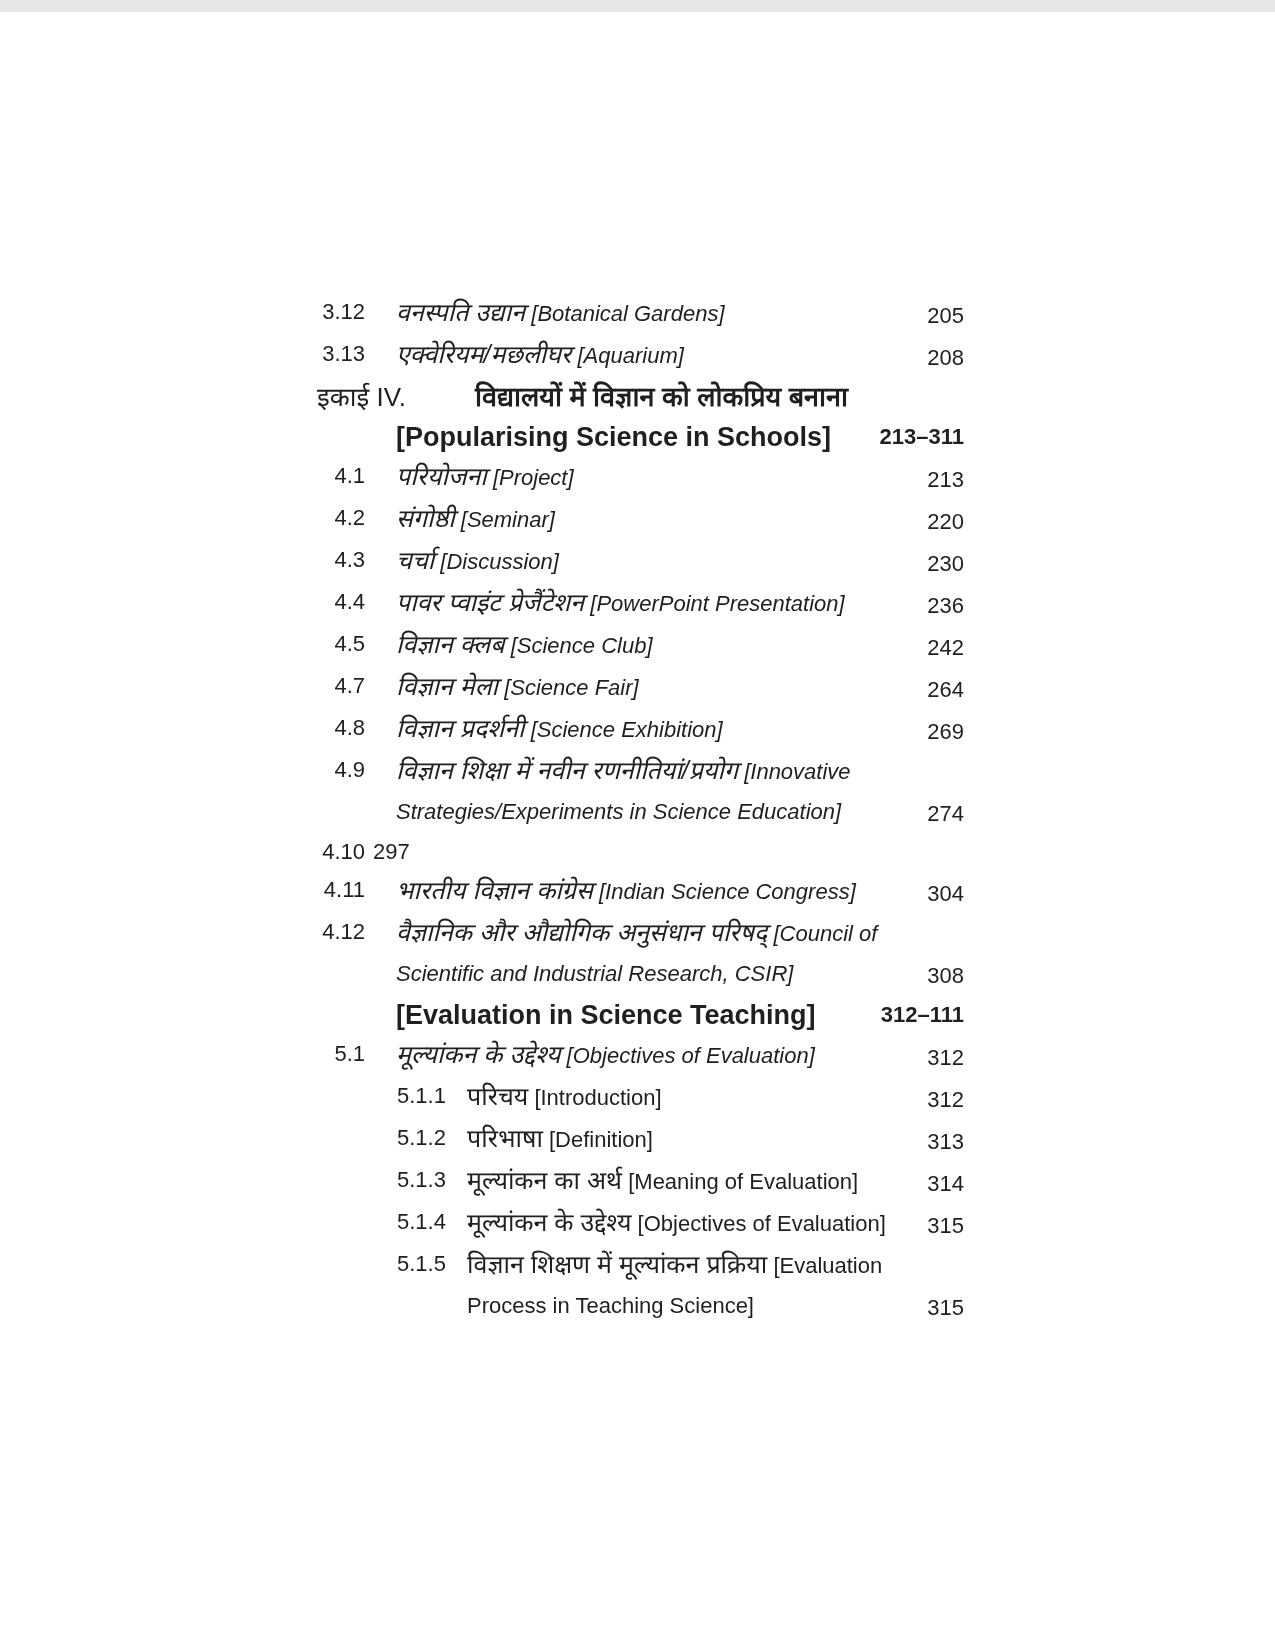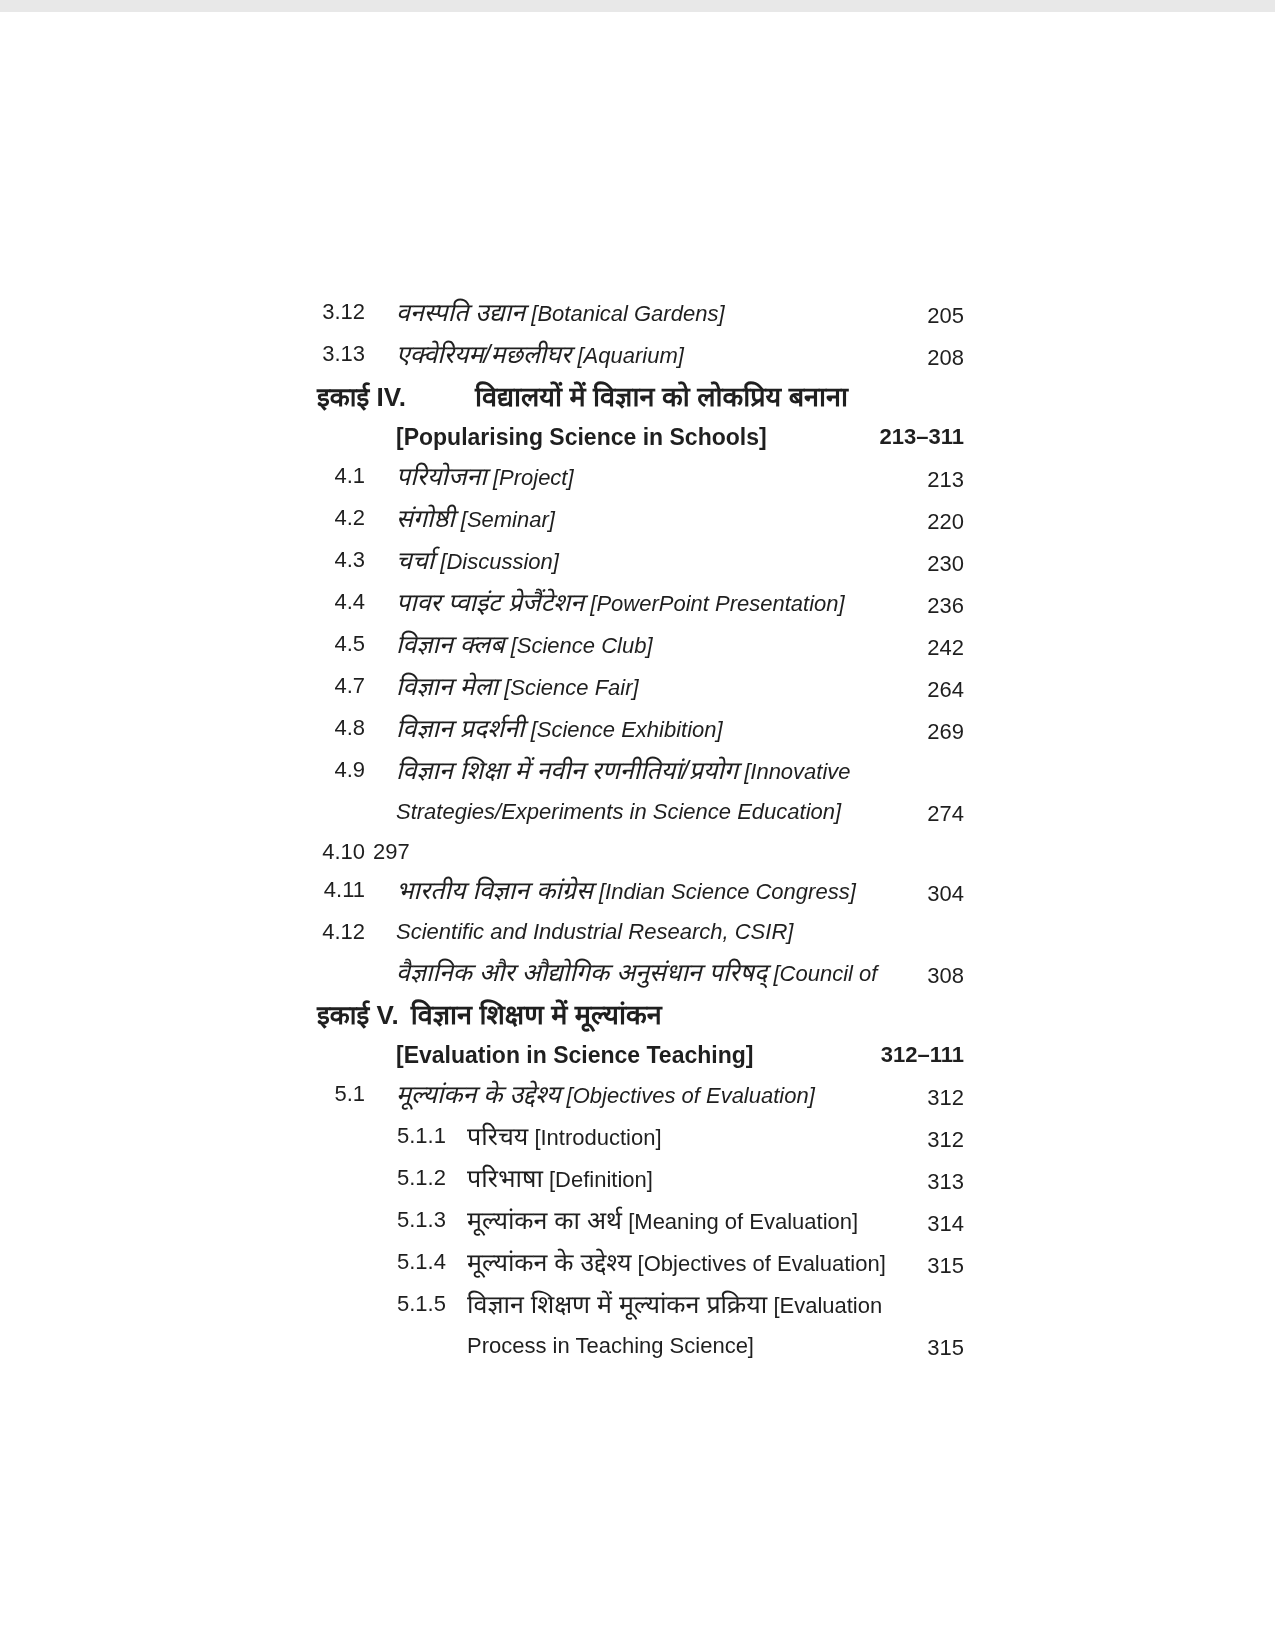--- a/index.html
+++ b/index.html
@@ -43,38 +43,38 @@
     flex: 0 0 auto;
     margin-left: 8px;
     font-size: 22px;
     line-height: 38px;
     text-align: right;
     align-self: flex-end;
   }
   
   .row.unit { padding-left: 5px; }
   .row.unit .ulabel {
-    font-weight: bold;
+    font-weight: normal;
     font-size: 26px;
     line-height: 40px;
     white-space: nowrap;
   }
   .row.unit .ulabel.wide { display: inline-block; width: 158px; }
   .row.unit .uhi {
     font-weight: bold;
     font-size: 27px;
     line-height: 40px;
     white-space: nowrap;
   }
   .row.unit .ulabel:not(.wide) { margin-right: 12px; }
   
   .row.subtitle { padding-left: 84px; }
   .row.subtitle .en {
     font-weight: bold;
-    font-size: 23px;
+    font-size: 27px;
     line-height: 40px;
   }
   .row.subtitle .pg { font-weight: bold; line-height: 40px; }
 </style>
 </head>
 <body>
 
 <div class="page">
   <div class="toc" id="toc-list">
       <div class="row item lvl2">
@@ -163,28 +163,24 @@
       <div class="row item lvl2">
         <span class="num">4.11</span>
         <div class="title">
           <div class="tline"><span class="hi">भारतीय विज्ञान कांग्रेस</span><span class="en"> [Indian Science Congress]</span></div>
         </div>
         <span class="pg">304</span>
       </div>
       <div class="row item lvl2">
         <span class="num">4.12</span>
         <div class="title">
+          <div class="tline"><span class="hi">वैज्ञानिक और औद्योगिक अनुसंधान परिषद्</span><span class="en"> [Council of</span></div>
           <div class="tline cont"><span class="en">Scientific and Industrial Research, CSIR]</span></div>
-          <div class="tline"><span class="hi">वैज्ञानिक और औद्योगिक अनुसंधान परिषद्</span><span class="en"> [Council of</span></div>
         </div>
         <span class="pg">308</span>
-      </div>
-      <div class="row unit">
-        <span class="ulabel">इकाई V.</span>
-        <span class="uhi">विज्ञान शिक्षण में मूल्यांकन</span>
       </div>
       <div class="row subtitle">
         <div class="title"><span class="en">[Evaluation in Science Teaching]</span></div>
         <span class="pg">312–111</span>
       </div>
       <div class="row item lvl2">
         <span class="num">5.1</span>
         <div class="title">
           <div class="tline"><span class="hi">मूल्यांकन के उद्देश्य</span><span class="en"> [Objectives of Evaluation]</span></div>
         </div>

